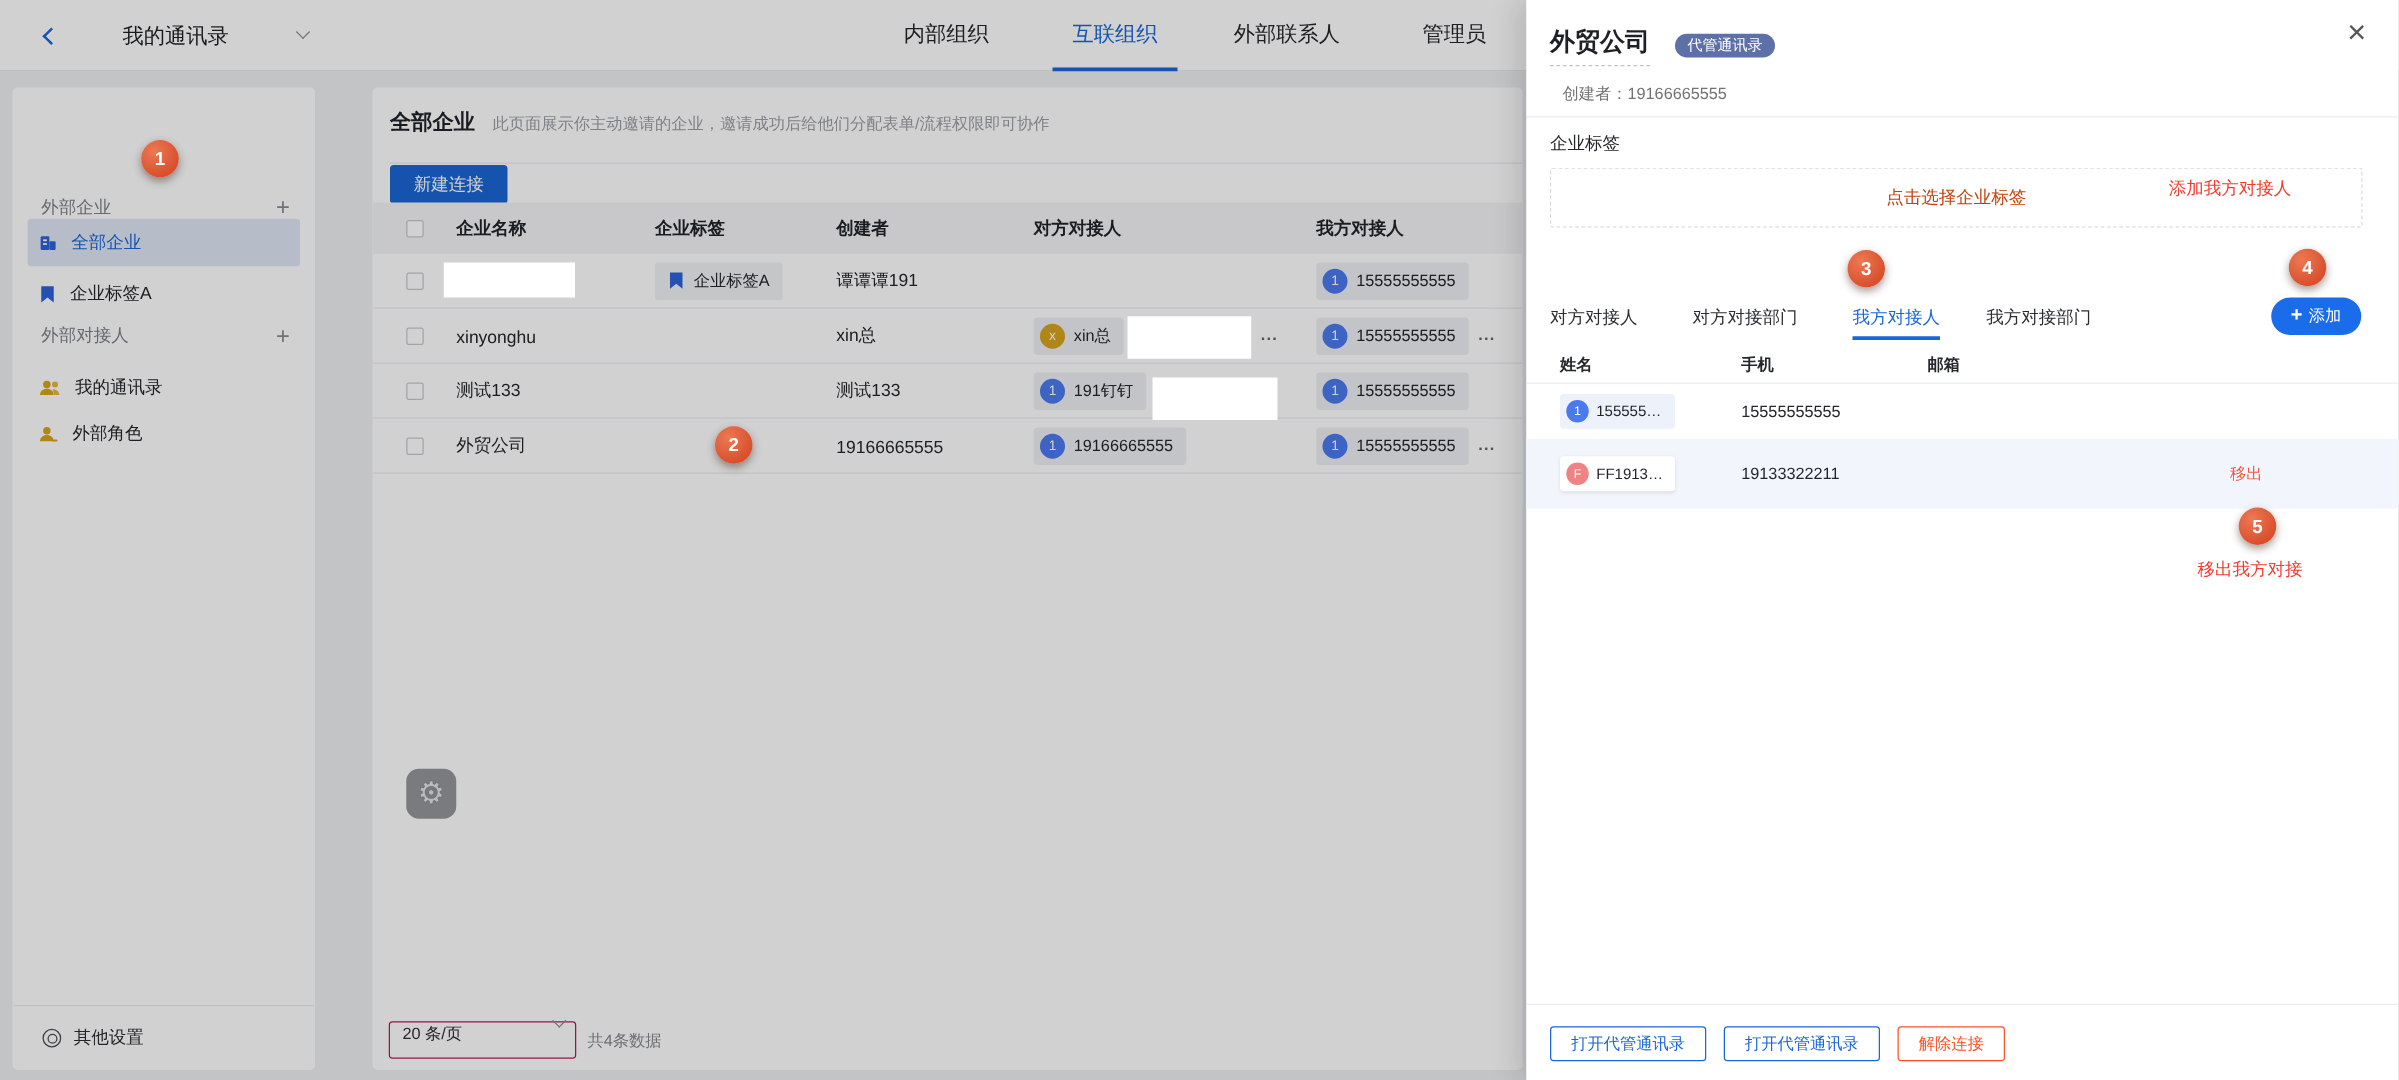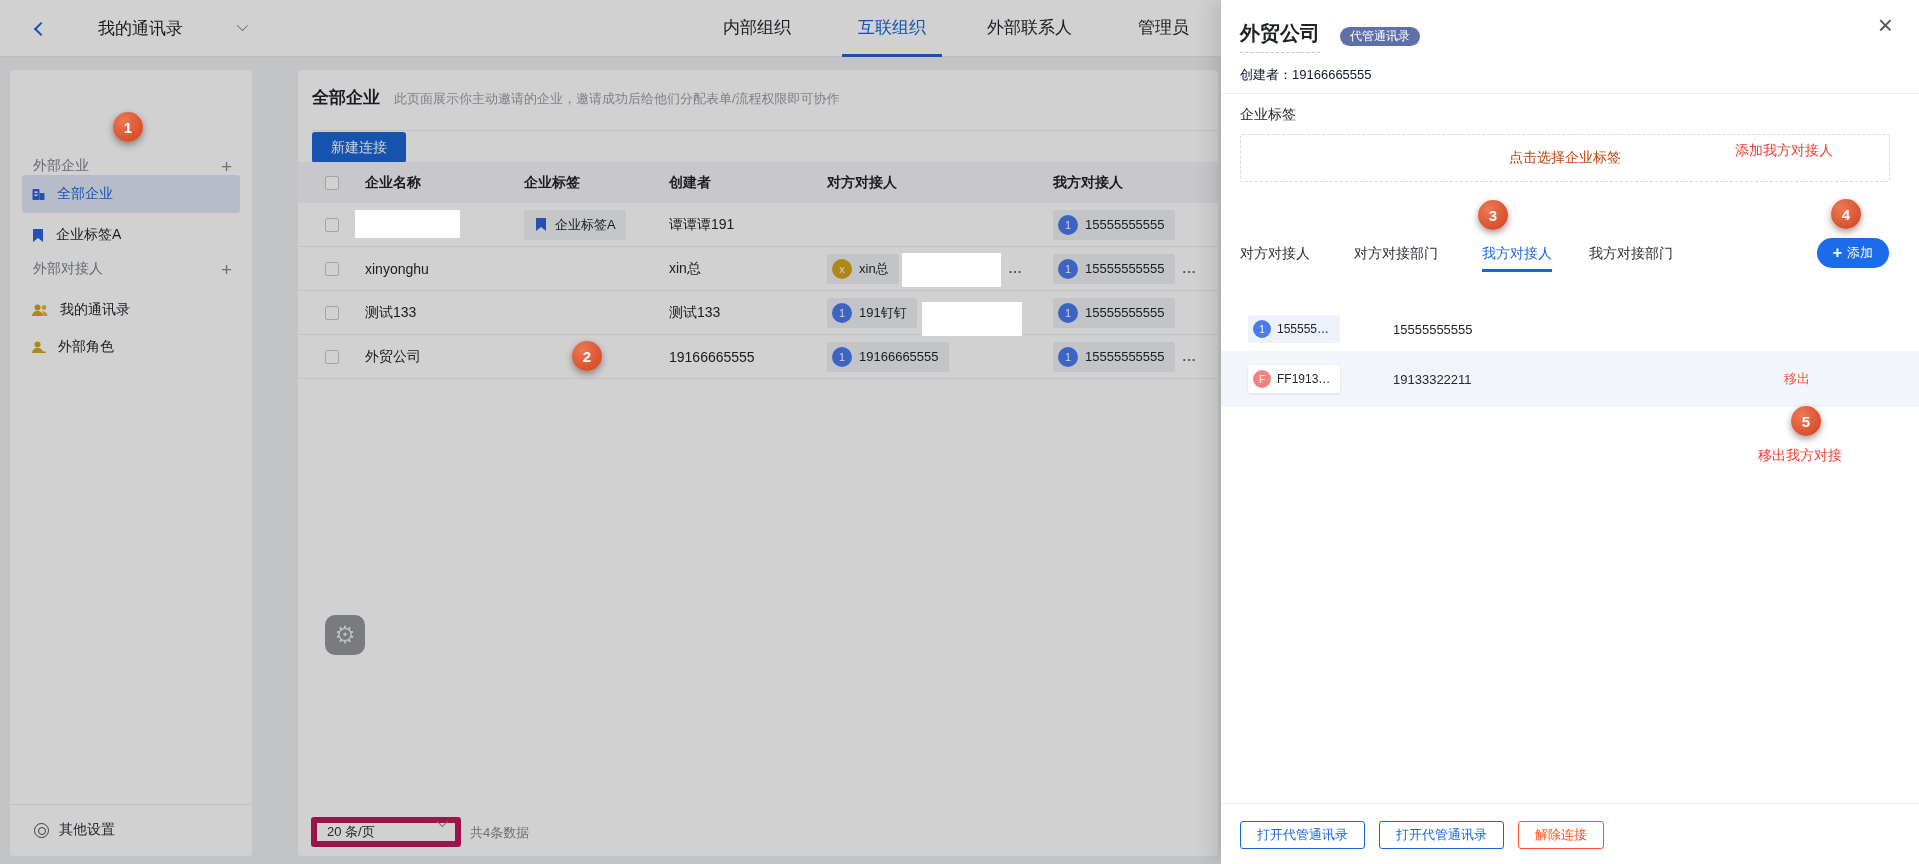--- a/index.html
+++ b/index.html
@@ -50,30 +50,30 @@
   .c-check{left:27px}.c-name{left:67px}.c-tag{left:226px}.c-creator{left:371px}.c-their{left:529px}.c-our{left:755px}
   .checkbox { width:14px; height:14px; border:1px solid #c6c9ce; border-radius:2px; background:#fff; cursor:pointer; display:block; }
   .tagpill { display:inline-flex; align-items:center; background:#f0f2f5; border-radius:2px; height:30px; padding:0 10px; font-size:13px; }
   .tagpill .lbl { margin-left:7px; }
   .chip { display:inline-flex; align-items:center; background:#eef0f4; border-radius:3px; height:30px; padding:0 10px 0 5px; font-size:13px; cursor:default; }
   .chip .av { width:20px; height:20px; border-radius:50%; color:#fff; font-size:11px; display:flex; align-items:center; justify-content:center; margin-right:7px; }
   .av-blue{background:#4b79ee}.av-yellow{background:#d8a41e}.av-pink{background:#ef8282}
   .more { font-size:13px; font-weight:bold; color:#5f6368; margin-left:8px; letter-spacing:1px; }
   .widget { position:absolute; left:27px; top:545px; width:40px; height:40px; background:#94979a; border-radius:10px; display:flex; align-items:center; justify-content:center; cursor:pointer; }
   .widget span { font-size:24px; color:#e3e4e6; line-height:1; text-shadow:0 0 1px #53565a; }
-  .pagesize { position:absolute; left:13px; top:747px; width:150px; height:30px; border:6px solid #be185d; border-radius:3px; background:#fff; font-size:13px; color:#2b2e33; display:flex; align-items:flex-start; padding:0 10px; justify-content:space-between; cursor:pointer; }
+  .pagesize { position:absolute; left:13px; top:747px; width:150px; height:30px; border:1px solid #be185d; border-radius:3px; background:#fff; font-size:13px; color:#2b2e33; display:flex; align-items:flex-start; padding:0 10px; justify-content:space-between; cursor:pointer; }
   .total { position:absolute; left:172px; top:754px; font-size:13px; color:#85898f; }
 
   
   .drawer { position:absolute; left:1221px; top:0; width:698px; height:864px; background:#fff; z-index:50; box-shadow:-8px 0 20px rgba(0,0,0,.12); }
   .d-titlerow { position:absolute; left:19px; top:20px; display:flex; align-items:center; }
   .d-title { font-size:20px; font-weight:bold; color:#1d2025; border-bottom:1px dashed #c3c3c3; padding-bottom:5px; }
   .d-badge { margin-left:20px; height:19px; line-height:19px; padding:0 10px; background:#5e70a8; border-radius:10px; color:#fff; font-size:12px; }
   .d-close { position:absolute; right:26px; top:12px; font-size:26px; color:#55585c; cursor:pointer; line-height:1; font-weight:300; }
-  .d-creator { position:absolute; left:19px; top:66px; font-size:13px; color:#0f172a; }
+  .d-creator { position:absolute; left:29px; top:66px; font-size:13px; color:#737373; }
   .d-div1 { position:absolute; left:0; right:0; top:93px; height:1px; background:#ececec; }
   .d-taglabel { position:absolute; left:19px; top:106px; font-size:14px; color:#23262b; }
   .d-tagbox { position:absolute; left:19px; right:29px; top:134px; height:48px; border:1px dashed #d9d9d9; border-radius:2px; display:flex; align-items:center; justify-content:center; cursor:pointer; }
   .d-taglink { font-size:14px; color:#c2410c; }
   .d-tab { position:absolute; top:238px; height:30px; line-height:30px; font-size:14px; color:#2a2d33; cursor:pointer; white-space:nowrap; }
   .d-tab.active { color:#1a66d6; }
   .d-tab.active::after { content:""; position:absolute; left:0; right:0; bottom:-4px; height:3px; background:#1a66d6; }
   .dt0{left:19px}.dt1{left:133px}.dt2{left:261px}.dt3{left:368px}
   .d-addbtn { position:absolute; right:30px; top:238px; height:30px; padding:0 16px; background:#1b6ceb; border:none; border-radius:15px; color:#fff; font-size:13px; cursor:pointer; display:flex; align-items:center; }
   .d-addbtn .plus { font-size:16px; margin-right:5px; font-weight:bold; }
@@ -294,20 +294,25 @@
   <div id="dtabs">
       <div class="d-tab dt0">对方对接人</div>
       <div class="d-tab dt1">对方对接部门</div>
       <div class="d-tab dt2 active">我方对接人</div>
       <div class="d-tab dt3">我方对接部门</div>
     </div>
   <button class="d-addbtn">
     <span class="plus">+</span>
     <span>添加</span>
   </button>
+  <div class="d-chead">
+    <span class="dc-name">姓名</span>
+    <span class="dc-phone">手机</span>
+    <span class="dc-mail">邮箱</span>
+  </div>
   <div class="d-crows" id="dcrows">
       <div class="d-crow">
         <span class="cell" style="left: 27px;"><span class="namechip">
             <span class="av av-blue">1</span>
             <span class="nm">155555555...</span>
           </span></span>
         <span class="cell" style="left: 172px;">15555555555</span>
       </div>
       <div class="d-crow hl">
         <span class="cell" style="left: 27px;"><span class="namechip white">

